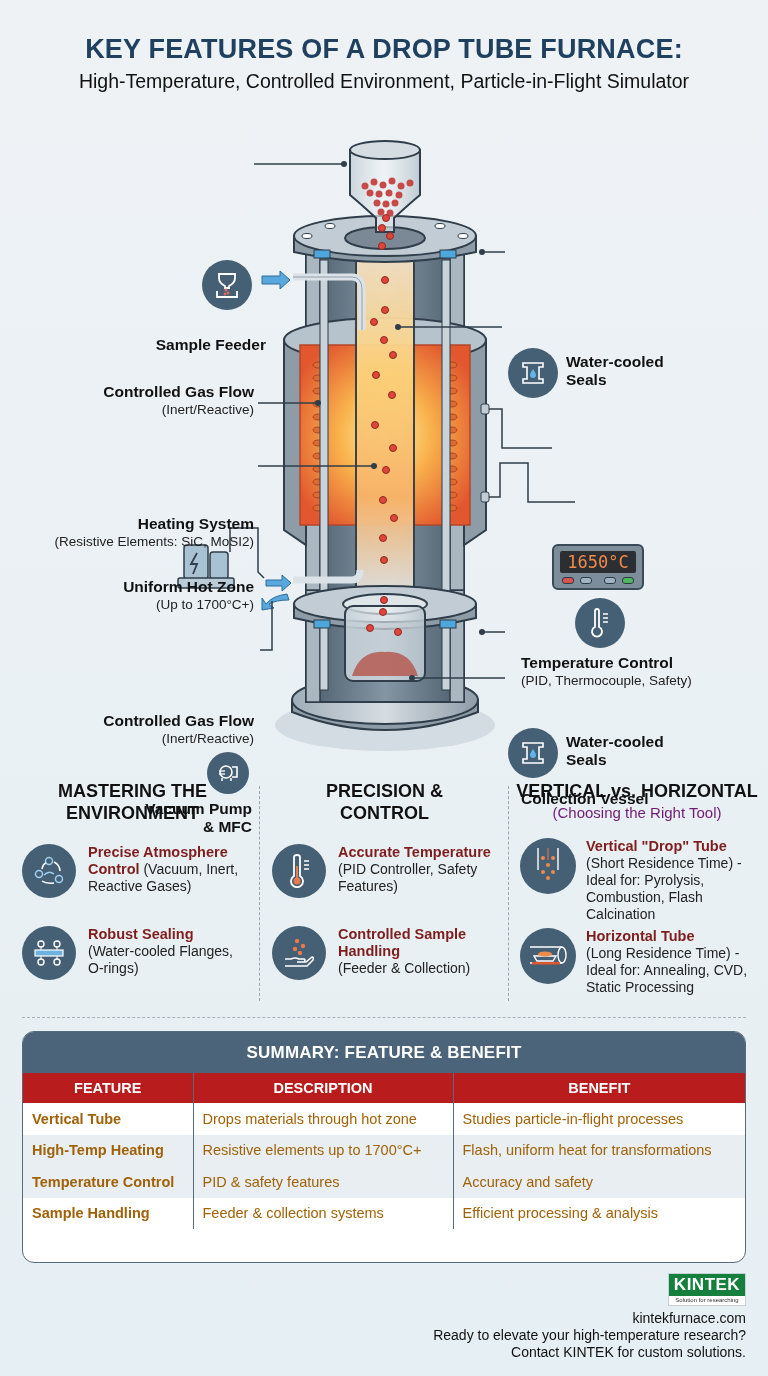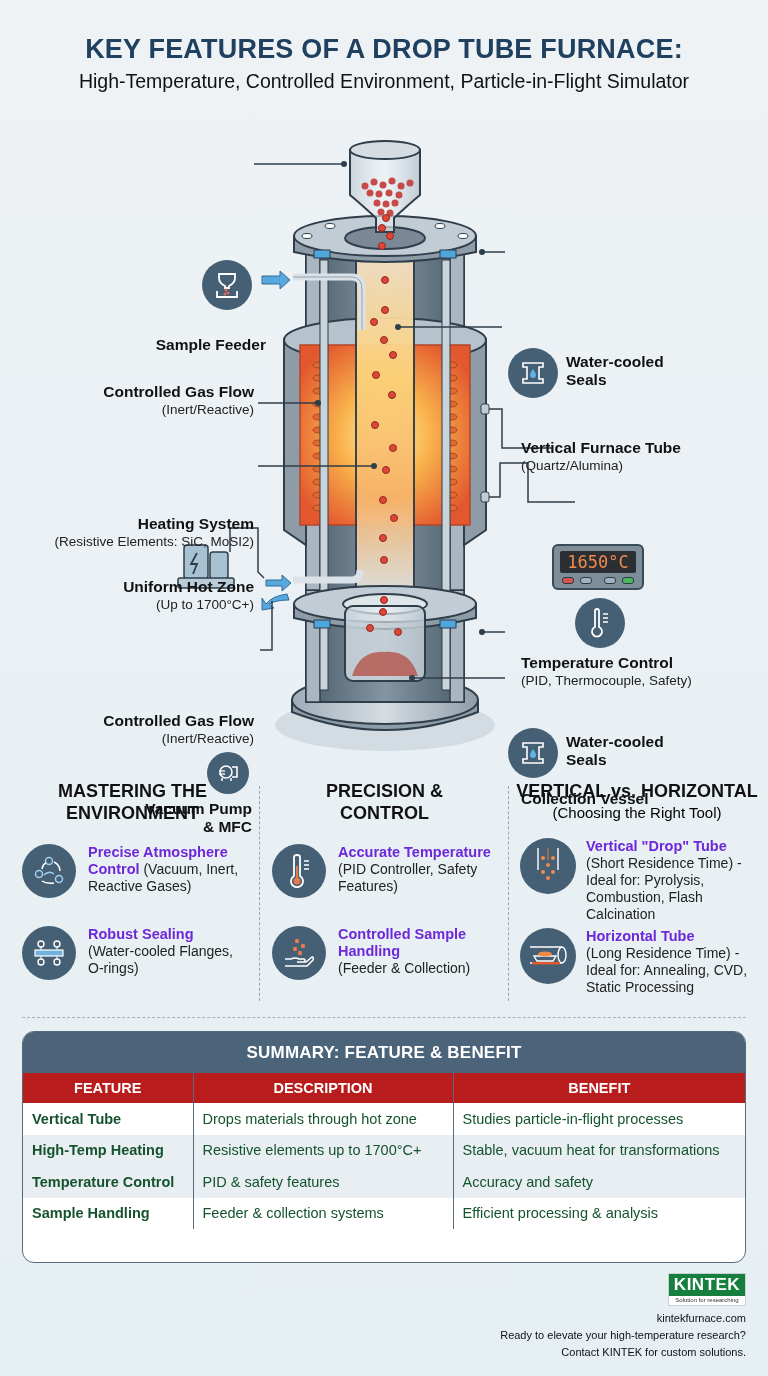--- a/index.html
+++ b/index.html
@@ -36,51 +36,51 @@
     position: absolute; left: 6px; top: 5px; width: 76px; height: 22px;
     background: #2b2f33; border-radius: 2px; color: #f08a4b;
     font-family: "DejaVu Sans Mono", monospace; font-size: 17px; line-height: 22px; text-align: center;
   }
   .display .btns { position: absolute; left: 8px; top: 31px; display: flex; gap: 6px; }
   .display .btns span { width: 12px; height: 7px; border-radius: 3px; border: 1px solid #2b3944; }
 
   .sections { position: absolute; left: 0; top: 780px; width: 768px; height: 230px; }
   .col { position: absolute; top: 0; height: 225px; }
   .col h3 { text-align: center; font-size: 18px; font-weight: 700; line-height: 22px; color: #111; }
-  .col h3 .hsub { display:block; font-weight: 400; font-size: 15px; color:#000000; }
+  .col h3 .hsub { display:block; font-weight: 400; font-size: 15px; color:#701a75; }
   .vdiv { position: absolute; top: 6px; height: 215px; border-left: 1px dashed #9aa6b0; }
   .item { position: absolute; display: flex; }
   .item .ic { width: 54px; height: 54px; border-radius: 50%; background: #455f74; flex: none;
     display:flex; align-items:center; justify-content:center; }
   .item .tx { margin-left: 12px; font-size: 14px; line-height: 17px; color: #222; }
-  .item .tx b { font-weight: 700; color: #6d28d9; font-size: 14.5px; }
+  .item .tx b { font-weight: 700; color: #7f1d1d; font-size: 14.5px; }
 
   .hdash { position: absolute; left: 22px; width: 724px; top: 1017px; border-top: 1px dashed #a6b1ba; }
 
   .table-wrap {
     position: absolute; left: 22px; top: 1031px; width: 724px; height: 232px;
     border: 1.5px solid #566b7b; border-radius: 12px; overflow: hidden; background: #fff;
   }
   .t-title {
     height: 41px; background: #4b6479; color: #fff; text-align: center;
     font-size: 17px; font-weight: 700; line-height: 41px; letter-spacing: 0.2px;
   }
   table { width: 100%; border-collapse: collapse; font-size: 14.5px; }
   th { background: #b91c1c; color: #fff; font-weight: 700; height: 30px; font-size: 14.5px; }
-  td { height: 31.5px; padding-left: 9px; color: #14532d; }
+  td { height: 31.5px; padding-left: 9px; color: #a16207; }
   td.f { font-weight: 700; }
   th + th, td + td { border-left: 1.5px solid #566b7b; }
   tr.odd td { background: #ffffff; }
   tr.even td { background: #e8eef2; }
 
   .footer { position: absolute; right: 22px; top: 1273px; text-align: right; }
   .logo { display: inline-block; width: 78px; background: #fff; border: 1px solid #c9d0d5; }
   .logo .k { background: #15803d; color: #fff; font-weight: 700; font-size: 17px; text-align: center; line-height: 22px; letter-spacing: 0.5px; }
   .logo .s { font-size: 6px; text-align: center; color: #333; line-height: 9px; }
-  .footer .line { font-size: 11px; line-height: 17px; color: #111; }
+  .footer .line { font-size: 14px; line-height: 17px; color: #111; }
 </style>
 </head>
 <body>
 
 <div class="title">KEY FEATURES OF A DROP TUBE FURNACE:</div>
 <div class="subtitle">High-Temperature, Controlled Environment, Particle-in-Flight Simulator</div>
 
 <div class="diagram">
   <svg width="768" height="650" viewBox="0 120 768 650" style="position:absolute;left:0;top:0;">
     <defs>
@@ -289,24 +289,20 @@
     <svg width="26" height="26" viewBox="0 0 26 26">
       <path d="M3 3 L23 3 L23 7 L19 7 L19 19 L23 19 L23 23 L3 23 L3 19 L7 19 L7 7 L3 7 Z" fill="none" stroke="#fff" stroke-width="1.6"></path>
       <path d="M13 9 Q16 13 16 15 A3 3 0 0 1 10 15 Q10 13 13 9 Z" fill="#5fb4ea"></path>
     </svg>
   </div>
   <div class="lbl" style="left:566px;top:233px;">
     <span>Water-cooled</span><br>
     <span>Seals</span>
   </div>
 
-  <div class="lbl" style="left:521px;top:319px;">
-    <span>Vertical Furnace Tube</span>
-    <span class="sub">(Quartz/Alumina)</span>
-  </div>
 
   <div class="lbl r" style="right:514px;top:395px;">
     <span>Heating System</span>
     <span class="sub">(Resistive Elements: SiC, MoSI2)</span>
   </div>
 
   <div class="lbl r" style="right:514px;top:458px;">
     <span>Uniform Hot Zone</span>
     <span class="sub">(Up to 1700°C+)</span>
   </div>
@@ -511,21 +507,21 @@
     </thead>
     <tbody>
       <tr class="odd">
         <td class="f">Vertical Tube</td>
         <td>Drops materials through hot zone</td>
         <td>Studies particle-in-flight processes</td>
       </tr>
       <tr class="even">
         <td class="f">High-Temp Heating</td>
         <td>Resistive elements up to 1700°C+</td>
-        <td>Stable, vacuum heat for transformations</td>
+        <td>Flash, uniform heat for transformations</td>
       </tr>
       <tr class="even">
         <td class="f">Temperature Control</td>
         <td>PID &amp; safety features</td>
         <td>Accuracy and safety</td>
       </tr>
       <tr class="odd">
         <td class="f">Sample Handling</td>
         <td>Feeder &amp; collection systems</td>
         <td>Efficient processing &amp; analysis</td>

